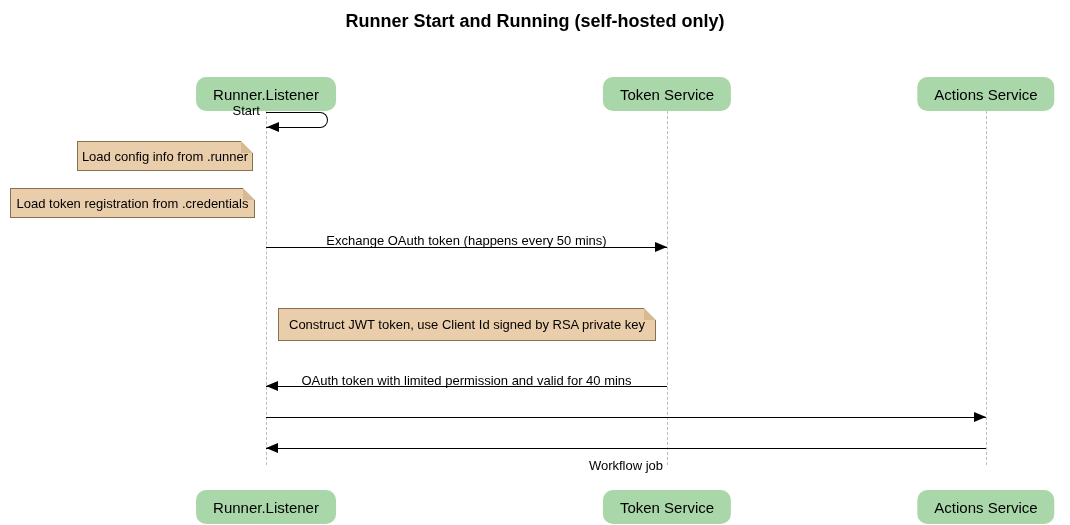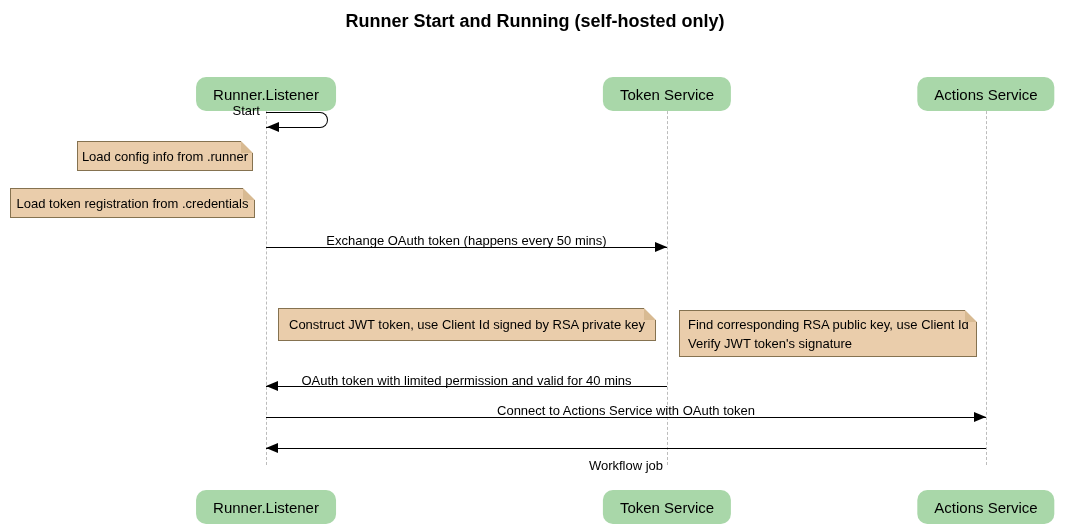--- a/index.html
+++ b/index.html
@@ -139,31 +139,25 @@
 
   <div class="msg-label" style="left:266px; top:233px; width:401px;">Exchange OAuth token (happens every 50 mins)</div>
   <div class="msg-line" style="left:266px; top:247px; width:401px;"></div>
   <div class="arrow-right" style="left:655px; top:242px;"></div>
 
   <div class="note" style="left:278px; top:263px; width:378px; height:33px;margin-top:45px;">
     <span>Construct JWT token, use Client Id signed by RSA private key</span>
     <span class="fold"></span>
   </div>
 
-  <div class="note multiline" style="left:679px; top:310px; width:298px; height:47px;">
-    <span>Find corresponding RSA public key, use Client Id</span>
-    <span>Verify JWT token's signature</span>
-    <span class="fold"></span>
-  </div>
 
   <div class="msg-label" style="left:266px; top:373px; width:401px;">OAuth token with limited permission and valid for 40 mins</div>
   <div class="msg-line" style="left:266px; top:386px; width:401px;"></div>
   <div class="arrow-left" style="left:266px; top:381px;"></div>
 
-  <div class="msg-label" style="left:266px; top:403px; width:720px;">Connect to Actions Service with OAuth token</div>
   <div class="msg-line" style="left:266px; top:417px; width:720px;"></div>
   <div class="arrow-right" style="left:974px; top:412px;"></div>
 
   <div class="msg-label" style="left:266px; top:458px; width:720px;">Workflow job</div>
   <div class="msg-line" style="left:266px; top:448px; width:720px;"></div>
   <div class="arrow-left" style="left:266px; top:443px;"></div>
 
   <div class="actor" style="left:266px; top:465px;">
     <span>Runner.Listener</span>
   </div>

